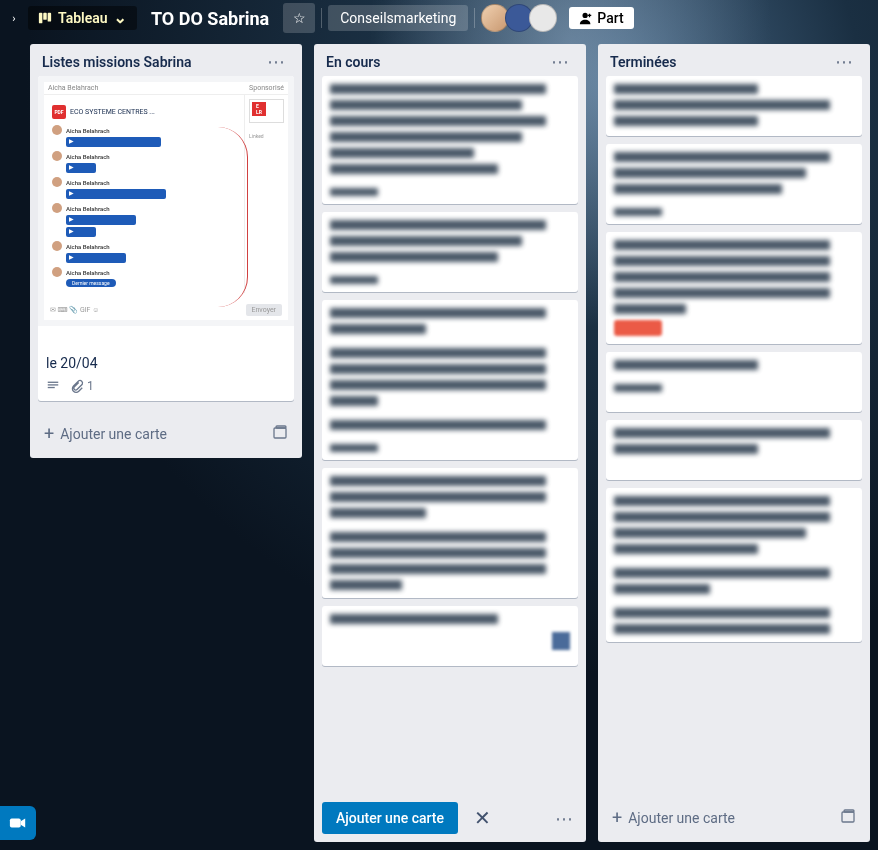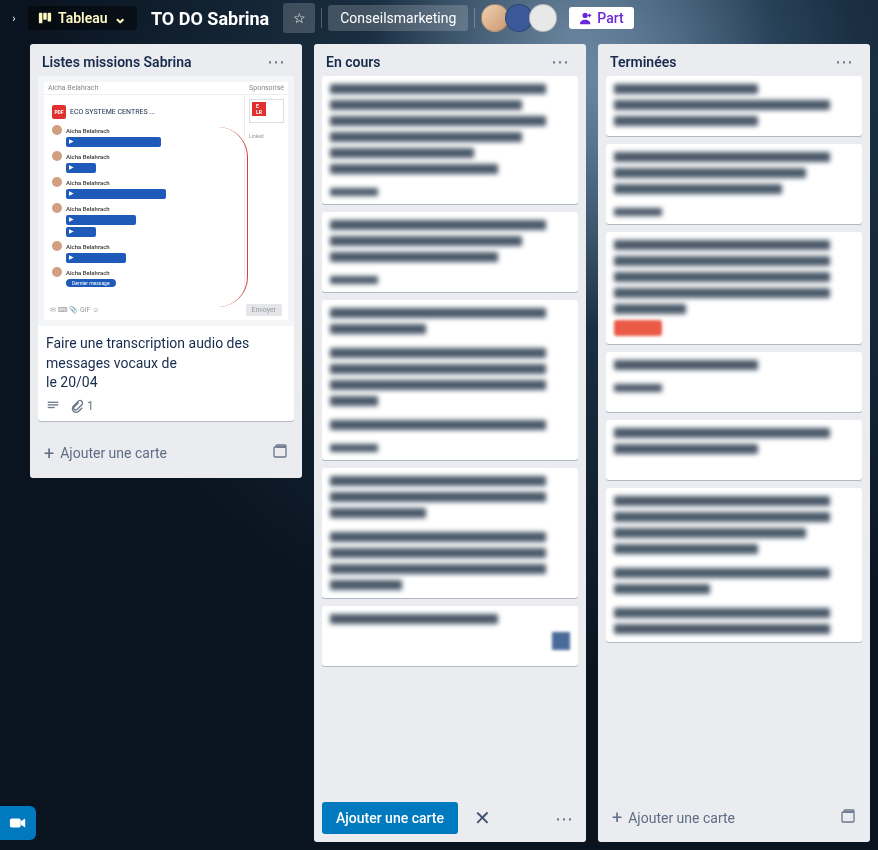--- a/index.html
+++ b/index.html
@@ -16,21 +16,21 @@
 .star-btn, .hdr-pill { display: flex; align-items: center; justify-content: center; background: rgba(255,255,255,0.18); border-radius: 3px; color: #fff; cursor: pointer; }
 .star-btn { width: 32px; height: 30px; font-size: 14px; }
 .divider { width: 1px; height: 20px; background: rgba(255,255,255,0.25); }
 .hdr-pill { padding: 5px 12px; font-size: 14px; gap: 6px; }
 .hdr-pill svg { width: 14px; height: 14px; }
 .avatars { display: flex; align-items: center; margin-left: 4px; }
 .avatar { width: 28px; height: 28px; border-radius: 50%; margin-left: -4px; border: 1px solid rgba(0,0,0,0.2); background: #ddd; display: flex; align-items: center; justify-content: center; font-size: 10px; color: #555; overflow: hidden; }
 .avatar.a1 { background: linear-gradient(135deg,#f0d0b0,#c89870); }
 .avatar.a2 { background: #3b5998; color: #fff; }
 .avatar.a3 { background: #e8e8e8; }
-.share-btn { background: #fff; color: #6d28d9; padding: 3px 10px; border-radius: 3px; font-size: 14px; font-weight: 500; display: flex; align-items: center; gap: 4px; margin-left: 6px; cursor: pointer; }
+.share-btn { background: #fff; color: #000000; padding: 3px 10px; border-radius: 3px; font-size: 14px; font-weight: 500; display: flex; align-items: center; gap: 4px; margin-left: 6px; cursor: pointer; }
 
 .board { position: relative; display: flex; gap: 12px; padding: 8px 8px 8px 30px; height: calc(100% - 36px); align-items: flex-start; overflow-x: auto; z-index: 5; }
 .list { background: #ebecf0; border-radius: 3px; width: 272px; flex-shrink: 0; display: flex; flex-direction: column; max-height: 100%; }
 .list-header { display: flex; align-items: center; justify-content: space-between; padding: 10px 12px 6px; }
 .list-title { font-size: 14px; font-weight: 600; color: #172b4d; }
 .list-menu { color: #6b778c; font-size: 18px; line-height: 10px; cursor: pointer; padding: 2px 4px; letter-spacing: 1px; }
 .list-cards { padding: 0 8px; overflow-y: auto; flex: 1; }
 .card { background: #fff; border-radius: 3px; box-shadow: 0 1px 0 rgba(9,30,66,0.25); margin-bottom: 8px; padding: 8px; cursor: pointer; font-size: 14px; color: #172b4d; position: relative; overflow: hidden; }
 .card-cover { width: 100%; height: 250px; background: #f4f5f7; margin: -8px -8px 8px -8px; width: calc(100% + 16px); position: relative; overflow: hidden; }
 .card-text { line-height: 1.4; }
@@ -180,21 +180,21 @@
                 <div style="font-size:5px;color:#999;">Linked</div>
               </div>
             </div>
             <div class="cover-foot">
               <span>✉ ⌨ 📎 GIF ☺</span>
               <span class="foot-btn">Envoyer</span>
             </div>
           </div>
         </div>
         <div class="card-text">
-          <span>Faire une transcription audio des messages vocaux de</span><br>
+          <br>
           <span>le 20/04</span>
         </div>
         <div class="card-badges">
           <svg viewBox="0 0 16 16" fill="currentColor">
               <rect x="2" y="3" width="12" height="1.5"></rect>
               <rect x="2" y="6" width="12" height="1.5"></rect>
               <rect x="2" y="9" width="8" height="1.5"></rect>
             </svg>
           <span style="display:flex;align-items:center;gap:3px;">
             <svg viewBox="0 0 16 16" fill="none" stroke="currentColor" stroke-width="1.5">

